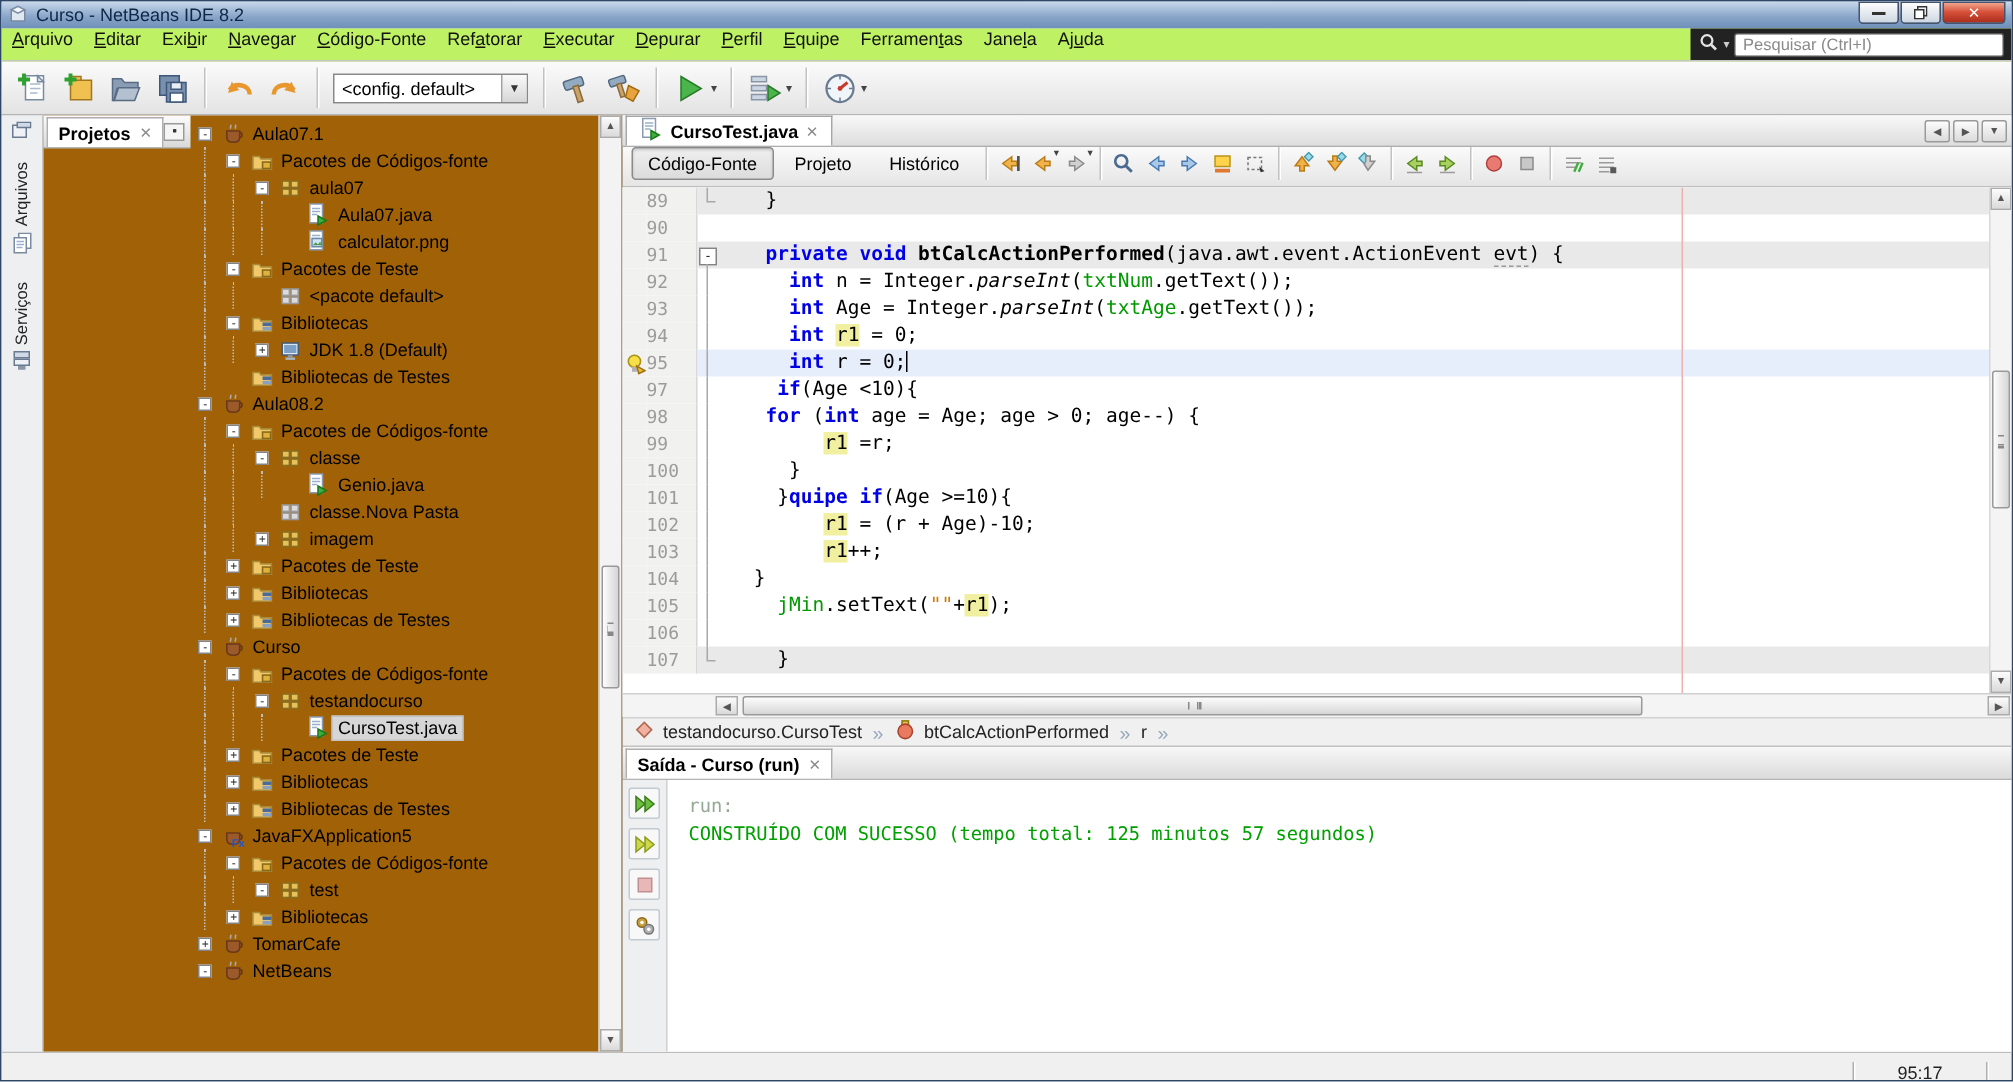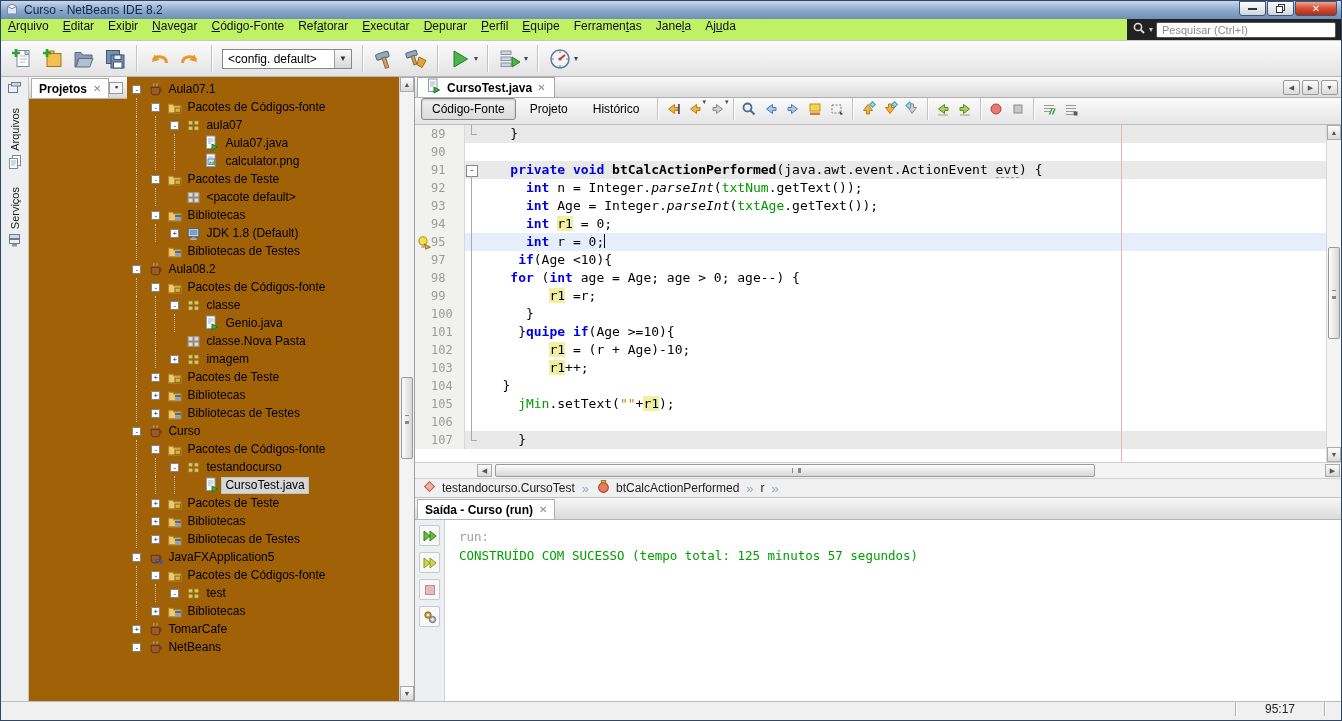--- a/index.html
+++ b/index.html
@@ -90,21 +90,21 @@
 .bc-chev{color:#98a8bc;font-size:13px;margin:0 2px}
 
 .outtabs{height:22px;background:linear-gradient(#f7f7f7,#dbdbdb);border-bottom:1px solid #b5b5b5;display:flex;align-items:flex-end}
 .output{flex:1;display:flex;background:#fff;min-height:0}
 .outbtns{width:30px;background:#edeff1;border-right:1px solid #d2d2d2;display:flex;flex-direction:column;align-items:center;padding-top:5px;gap:6px}
 .obtn{width:21px;height:21px;border:1px solid #c2cad2;background:#f8f8f8;display:flex;align-items:center;justify-content:center;border-radius:2px}
 .outtext{flex:1;padding:7px 0 16px 14px;font:12.5px/19px "DejaVu Sans Mono",monospace}
 .ol-muted{color:#94a894}
 .ol-success{color:#00a000}
 
-.statusbar{height:21px;background:#f0f0f0;border-top:1px solid #bdbdbd;display:flex;align-items:flex-start;font-size:12px;color:#222}
+.statusbar{height:21px;background:#f0f0f0;border-top:1px solid #bdbdbd;display:flex;align-items:flex-end;font-size:12px;color:#222}
 .sb-flex{flex:1}
 .sb-div{width:1px;height:14px;background:#b0b0b0;box-shadow:1px 0 0 #fff}
 .sb-pos{width:88px;text-align:center}
 .sb-tail{width:16px}
 </style>
 </head>
 <body>
 
 <div class="win">
 

